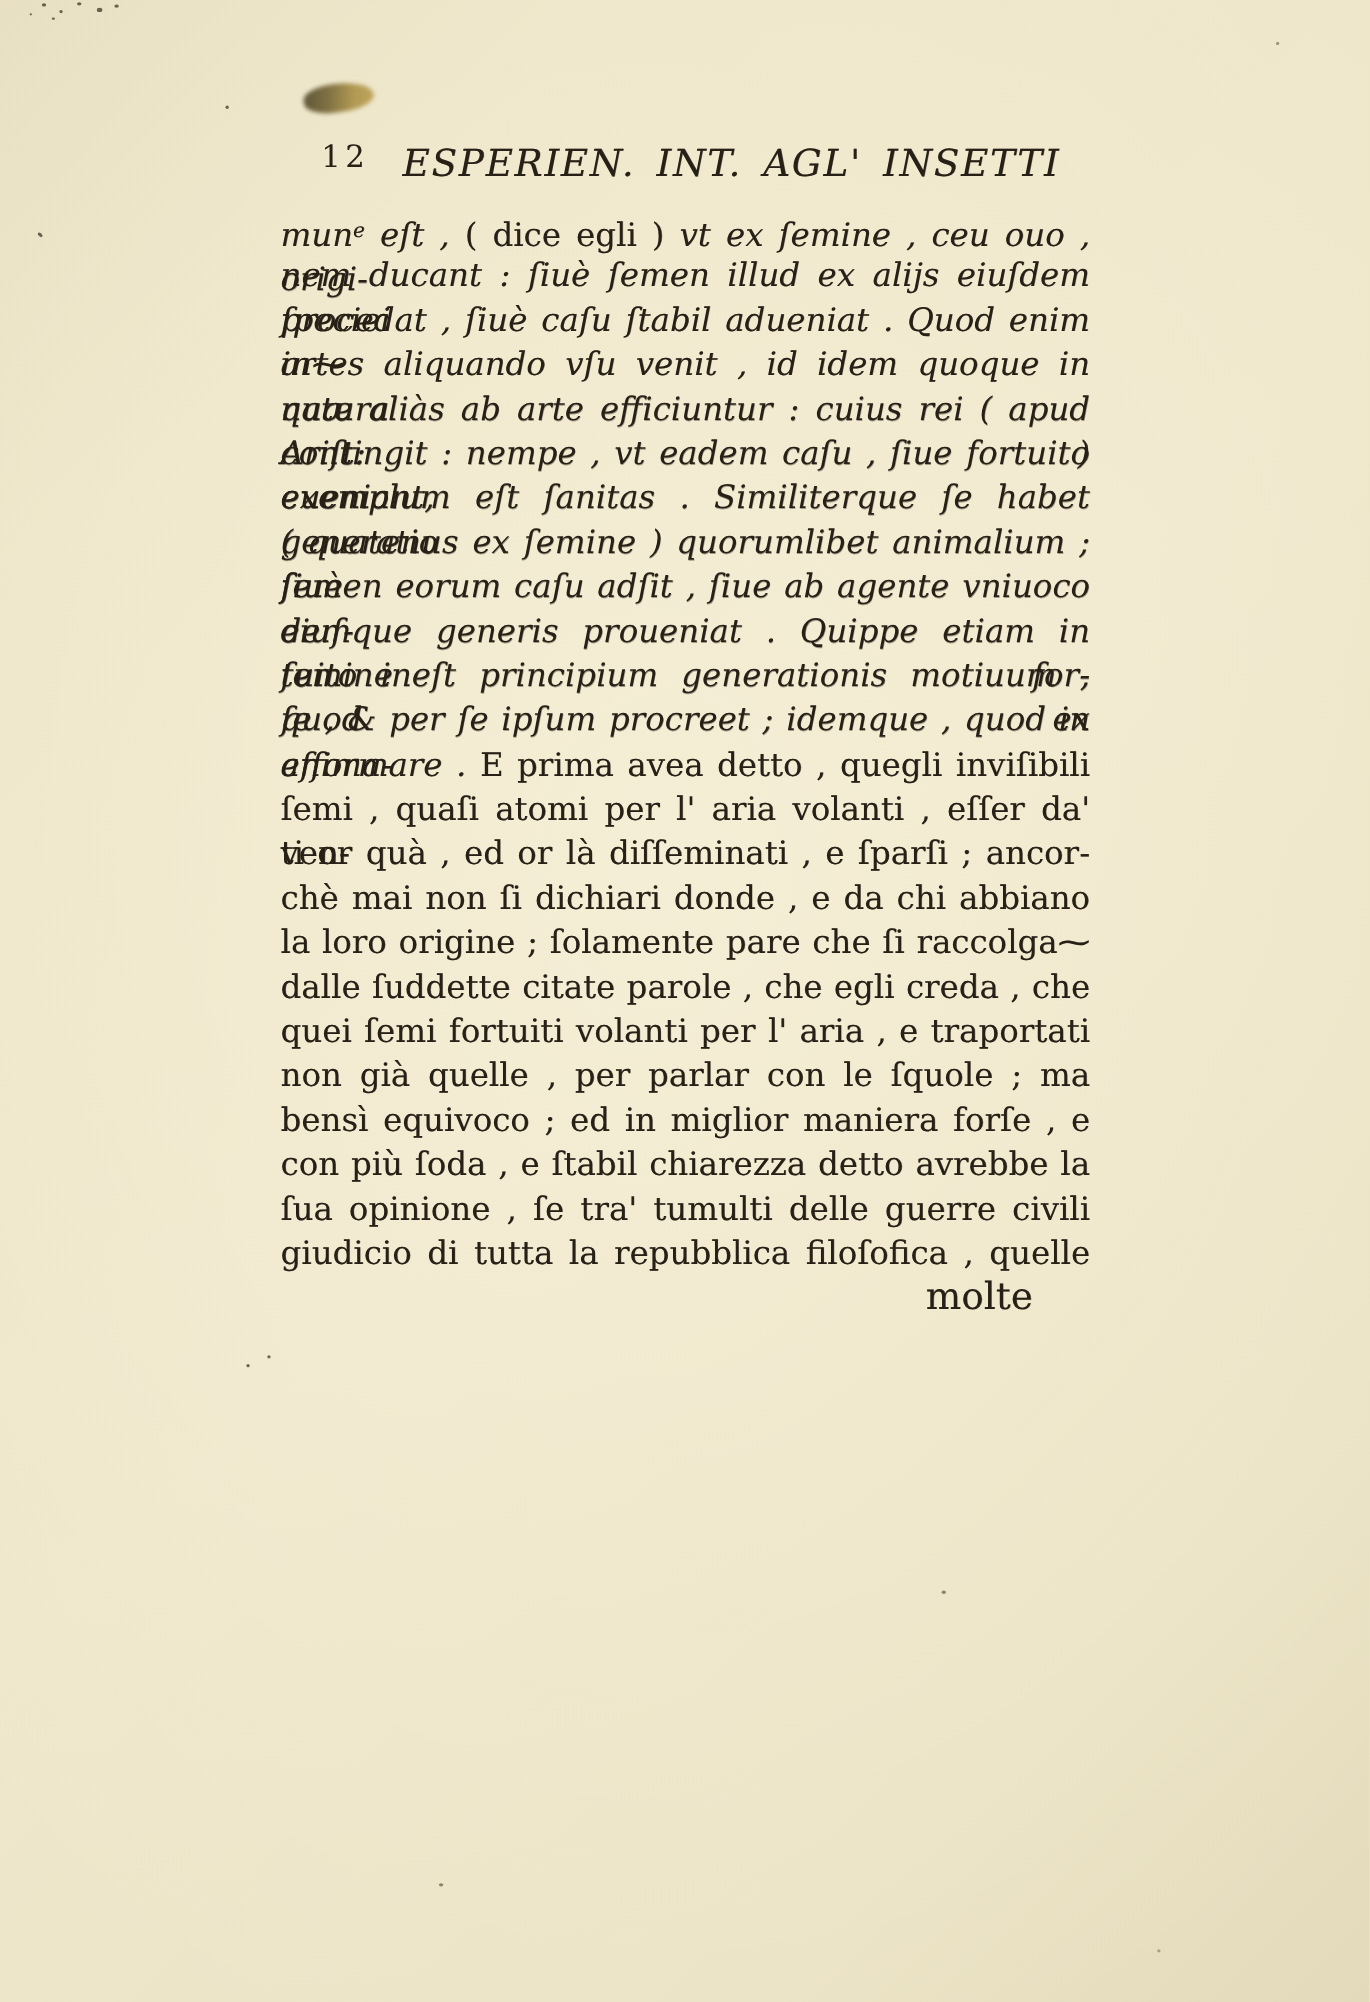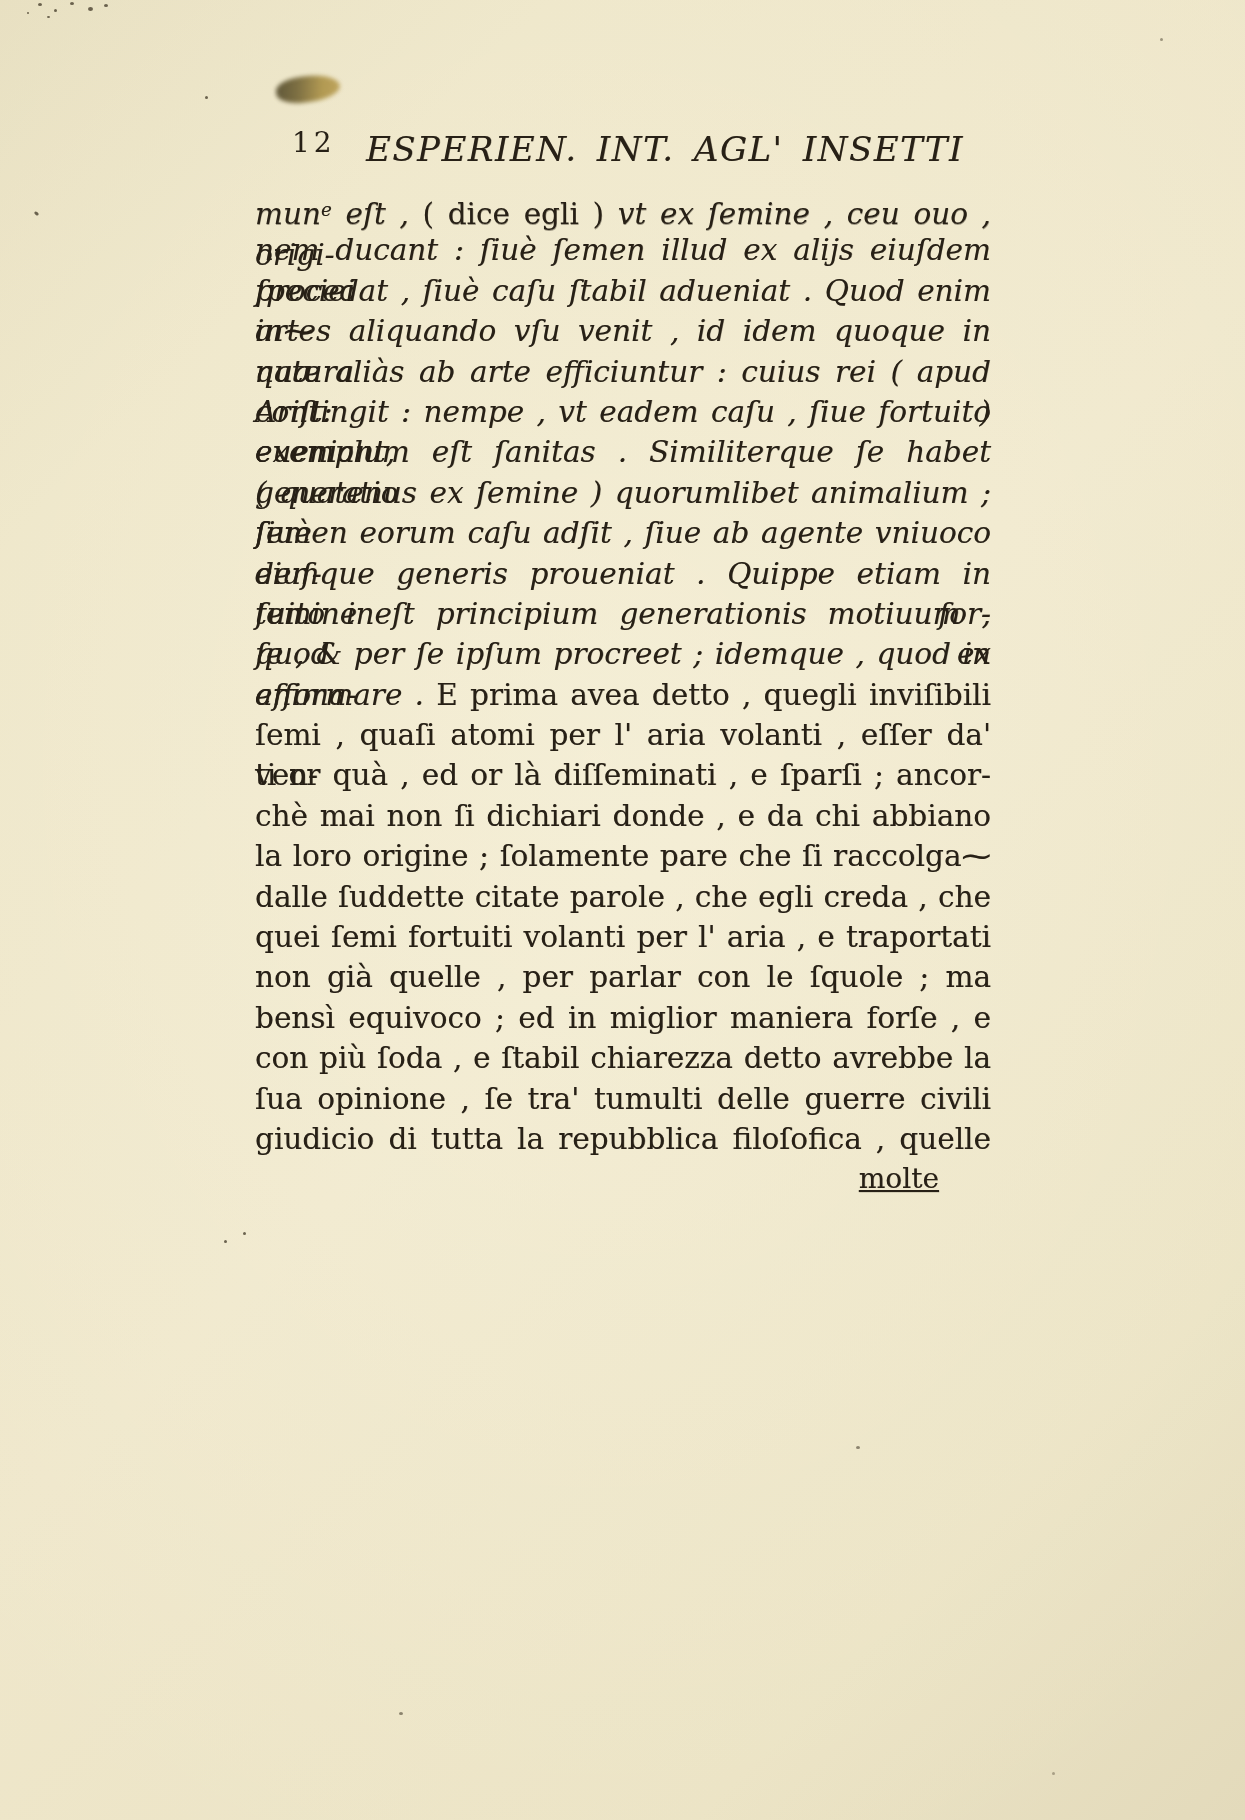--- a/index.html
+++ b/index.html
@@ -42,23 +42,22 @@
     text-align:justify; text-align-last:justify;
     white-space:normal;
     text-shadow:0.35px 0.35px 0 rgba(39,32,22,0.40);
   }
   .seg-i{ font-style:italic; }
   .seg-isup{ font-style:italic; font-size:0.62em; vertical-align:0.45em; }
   .seg-r{ font-style:normal; }
   .catchword-line{
     height:40.4px; line-height:40.4px;
     text-align:right; padding-right:52px;
-    font-size:28px; color:var(--ink);
+    font-size:34px; color:var(--ink);
     text-shadow:0.35px 0.35px 0 rgba(39,32,22,0.40);
-    text-decoration:underline;
   }
   
   .smudge{
     position:absolute; left:276px; top:76px; width:64px; height:26px;
     border-radius:50% 60% 55% 50%;
     background:linear-gradient(100deg,#453d20 0%, #6b5c2c 35%, #a78c3e 70%, #b89a4a 100%);
     filter:blur(2px); opacity:0.85; transform:rotate(-7deg);
   }
   .speck{ position:absolute; background:#4a4130; border-radius:50%; opacity:0.8; }
 </style>

